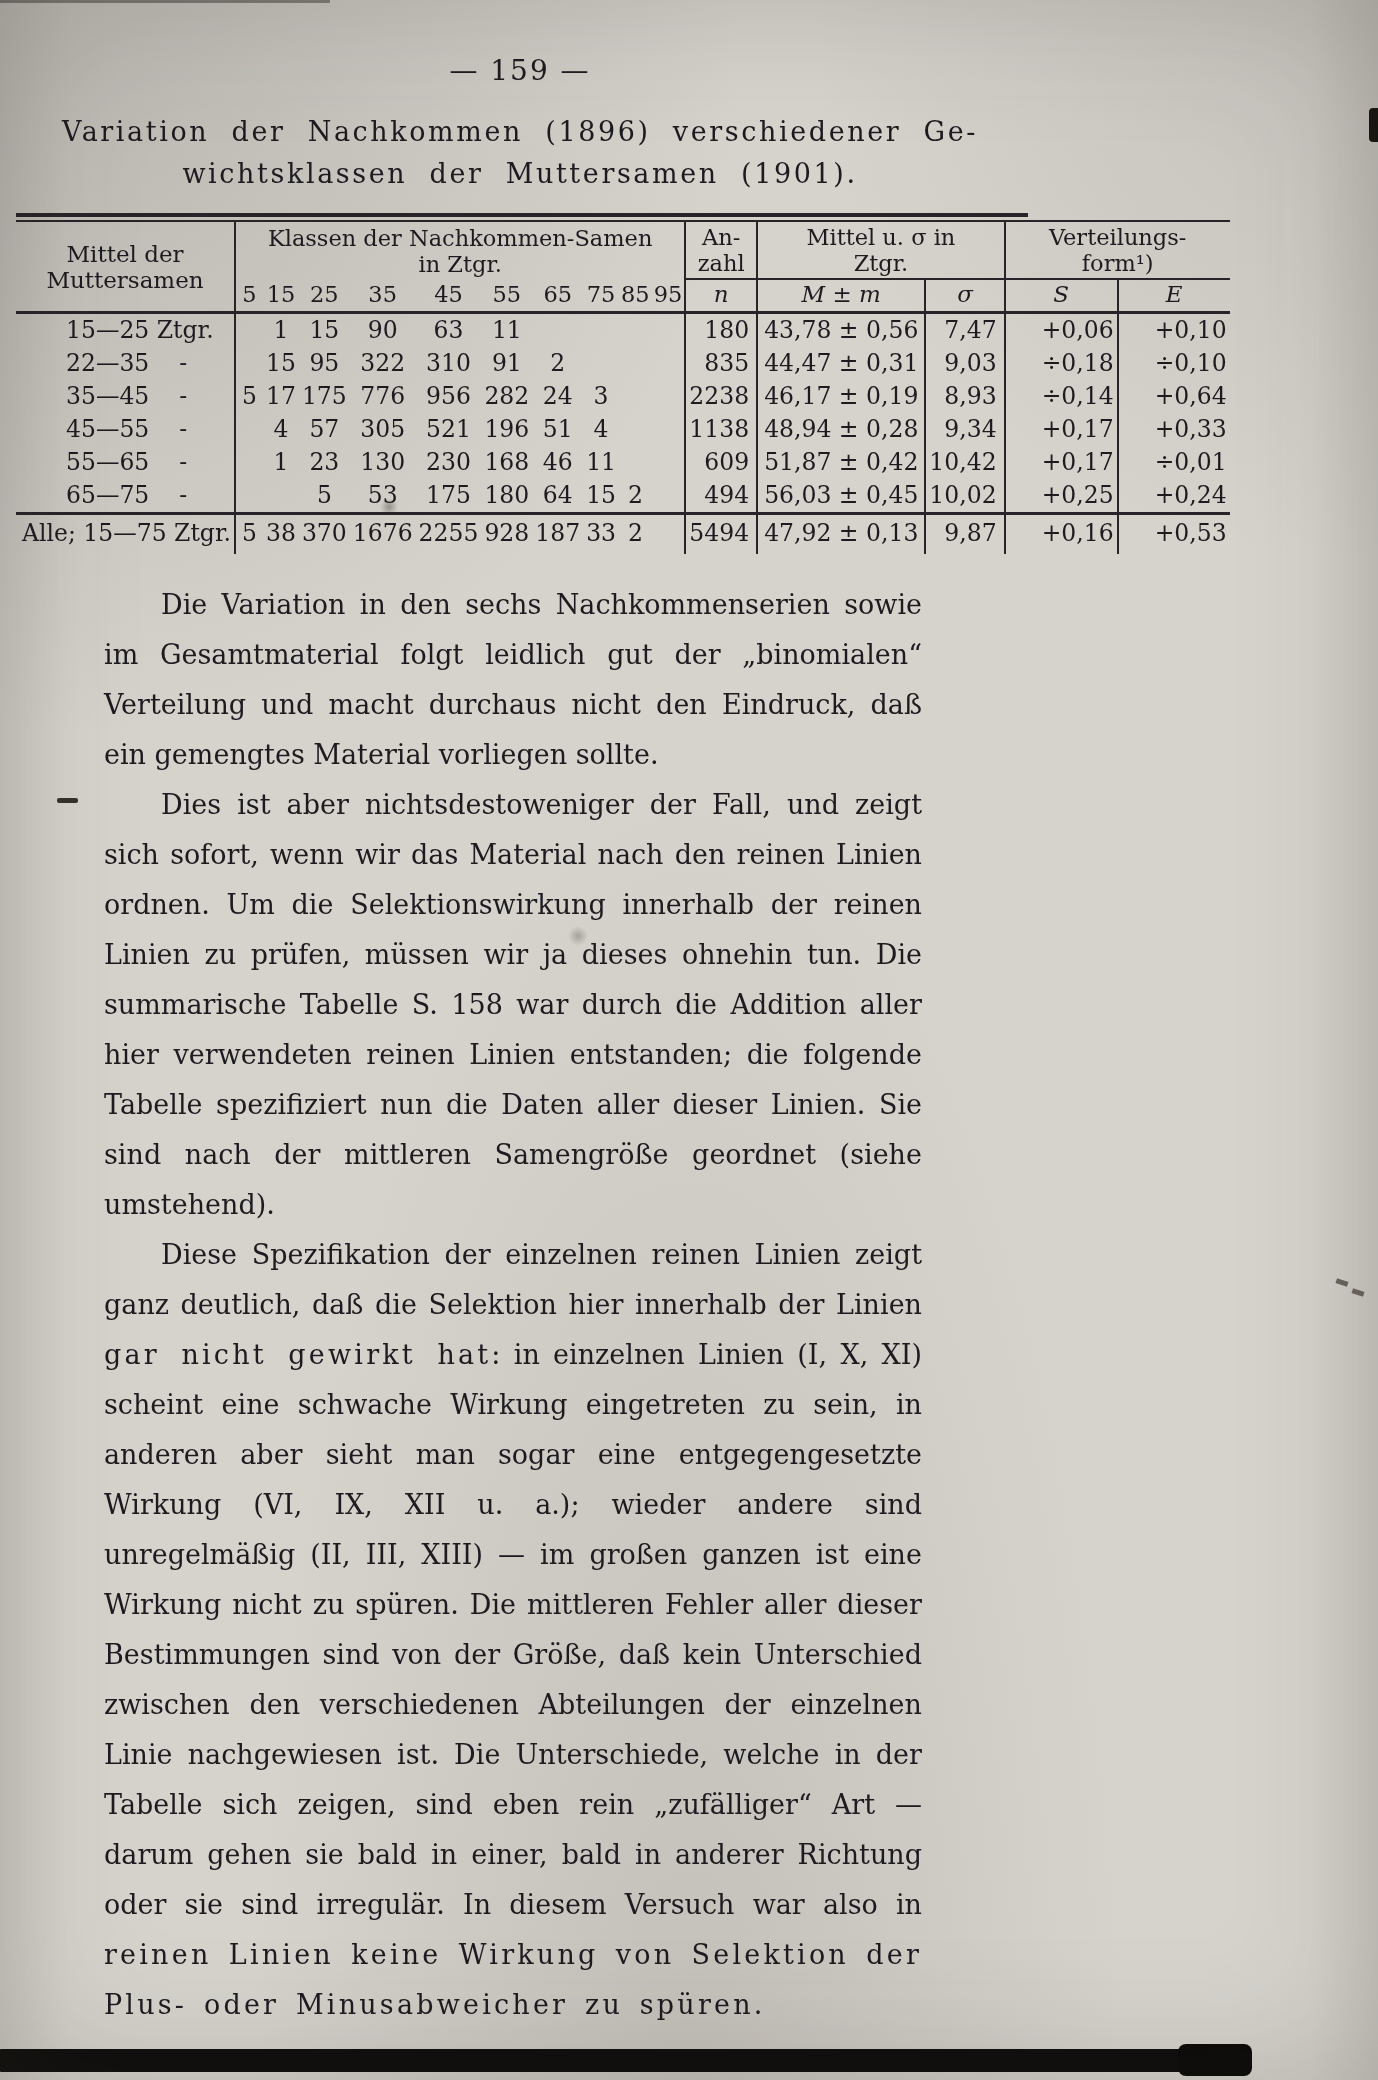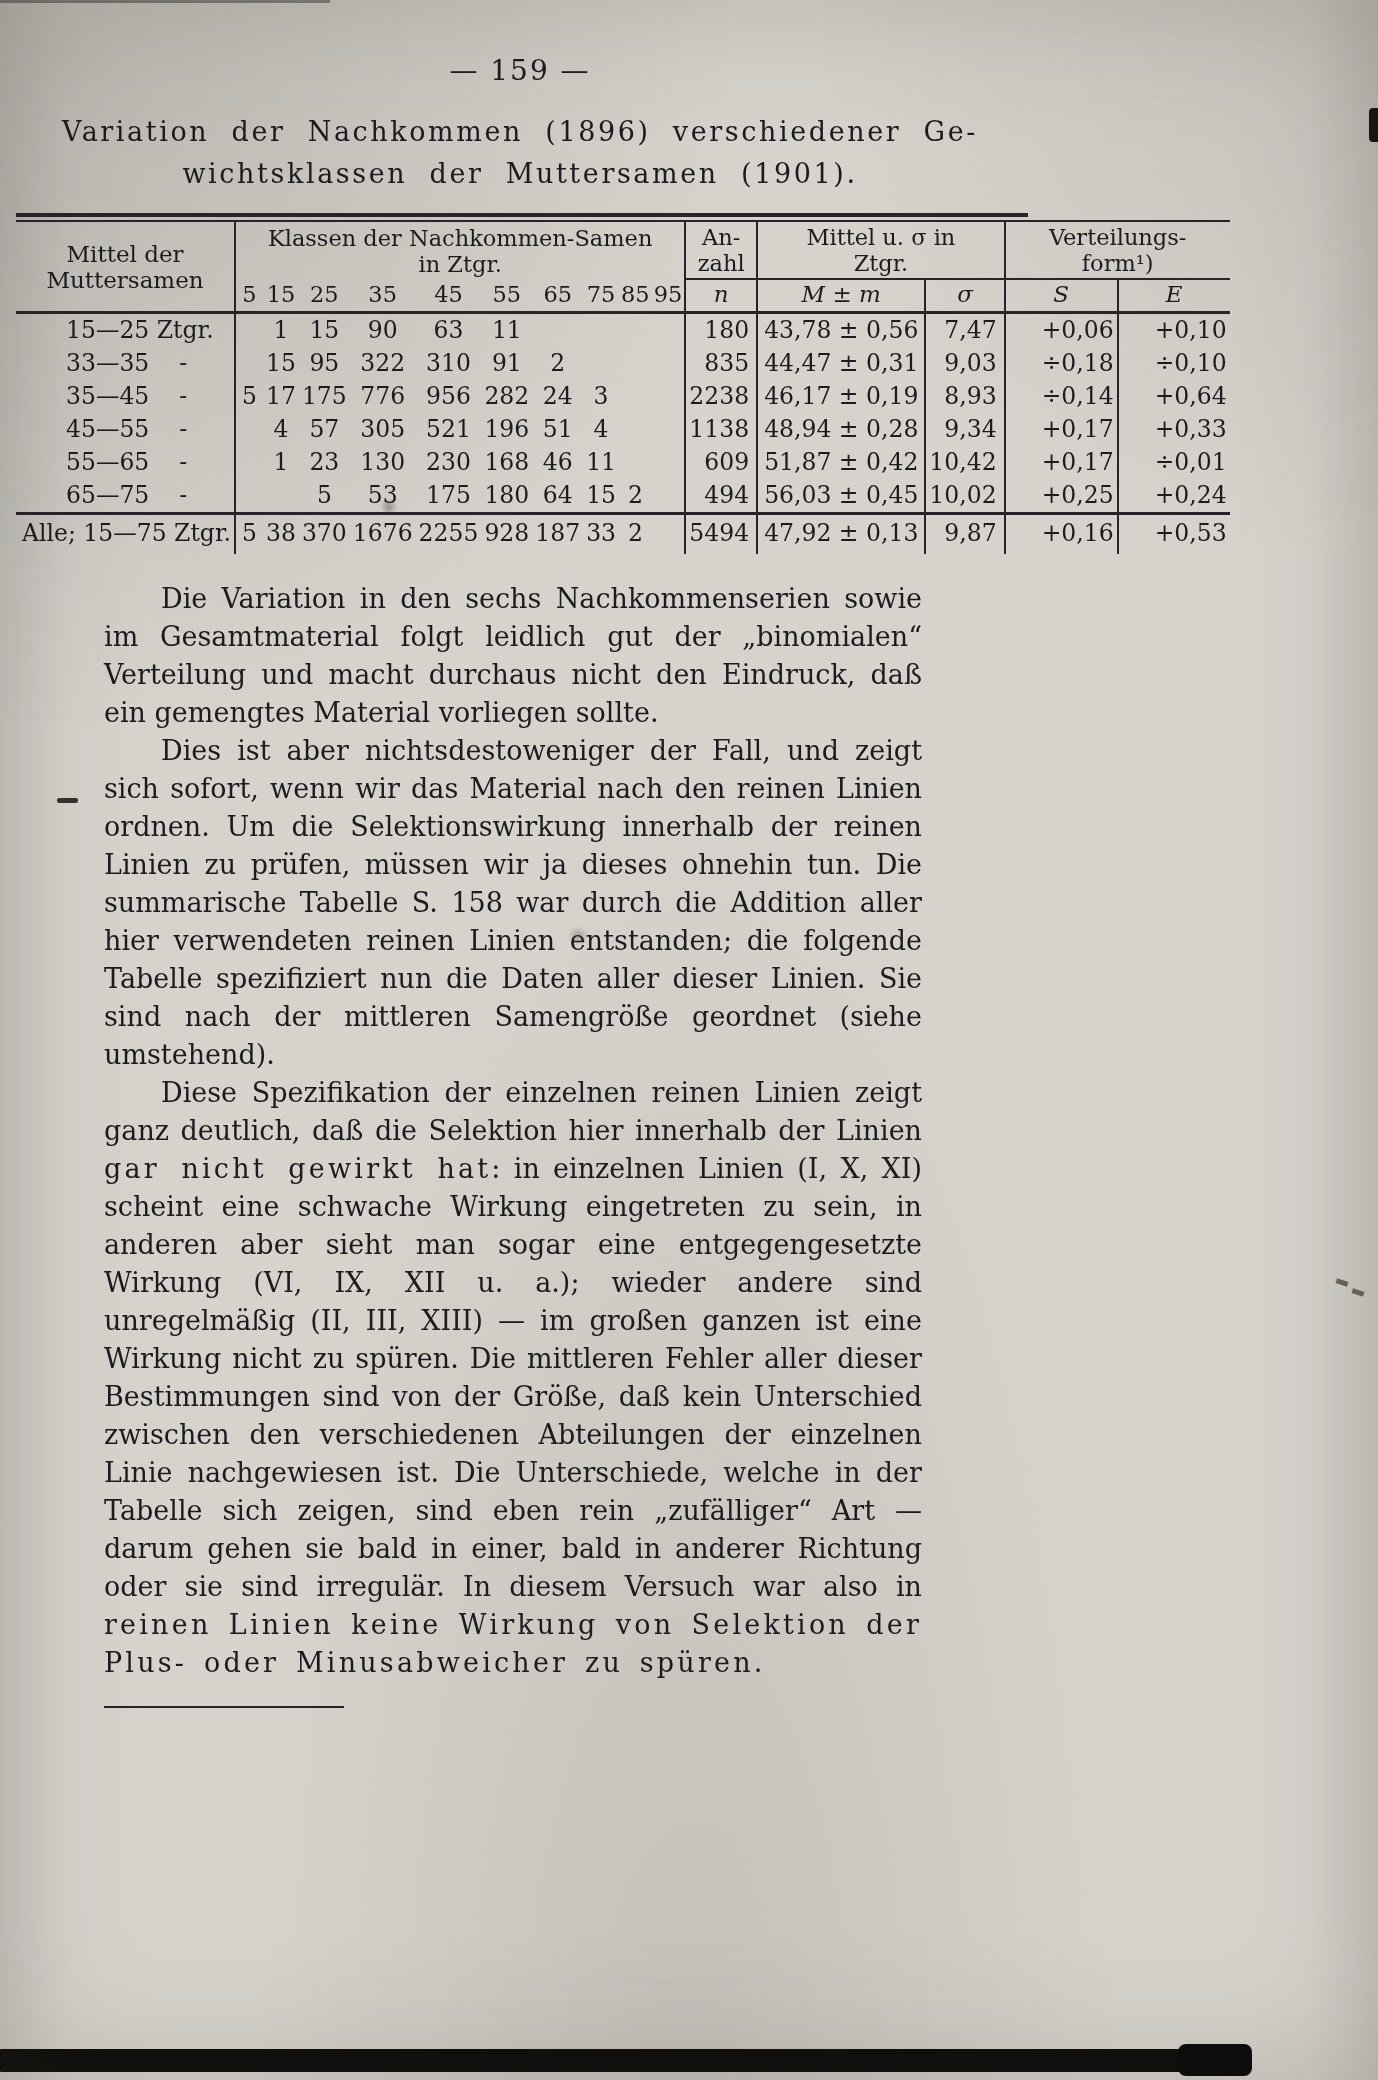--- a/index.html
+++ b/index.html
@@ -36,21 +36,21 @@
   .lbl{ white-space:pre; text-align:left; padding-left:50px; }
   .tlbl{ padding-left:6px; }
   .cnt{ text-align:center; min-width:28px; }
   .num{ text-align:right; padding-right:7px; }
   .mv{ text-align:center; white-space:nowrap; padding:2px 6px; }
   .se{ text-align:center; white-space:nowrap;padding-left:36px; }
   tr.total{ border-top:3px solid var(--rule); }
   tr.total td{ padding-top:4px; padding-bottom:6px; }
 
   .body-text{ margin:26px 0 0; padding:0 118px 0 104px; text-align:justify;
-              font-size:27px; line-height:38px; }
+              font-size:27px; line-height:50px; }
   .body-text p{ margin:0; text-indent:57px; }
   .sperr{ letter-spacing:3.2px; word-spacing:5px; }
 
   .fn-rule{ margin:24px 0 0 104px; width:240px; border-top:2.5px solid var(--rule); }
   .footnote{ margin:10px 0 0 138px; font-size:24px; }
 
   .art{ position:absolute; }
   .bar{ left:0; top:2049px; width:1250px; height:23px; background:#0e0d0c; border-radius:1px; }
   .barblob{ left:1178px; top:2044px; width:74px; height:32px; background:#0b0a09; border-radius:8px; }
   .rblob{ left:1369px; top:108px; width:9px; height:34px; background:#15130f; border-radius:4px 0 0 4px; }
@@ -152,21 +152,21 @@
               <td class="cnt"></td>
               <td class="cnt"></td>
               <td class="cnt bR"></td>
               <td class="num bR">180</td>
               <td class="mv bR">43,78 ± 0,56</td>
               <td class="num bR">7,47</td>
               <td class="se bR">+0,06</td>
               <td class="se">+0,10</td>
             </tr>
             <tr>
-              <td class="lbl bR">33—35    -</td>
+              <td class="lbl bR">22—35    -</td>
               <td class="cnt"></td>
               <td class="cnt">15</td>
               <td class="cnt">95</td>
               <td class="cnt">322</td>
               <td class="cnt">310</td>
               <td class="cnt">91</td>
               <td class="cnt">2</td>
               <td class="cnt"></td>
               <td class="cnt"></td>
               <td class="cnt bR"></td>

